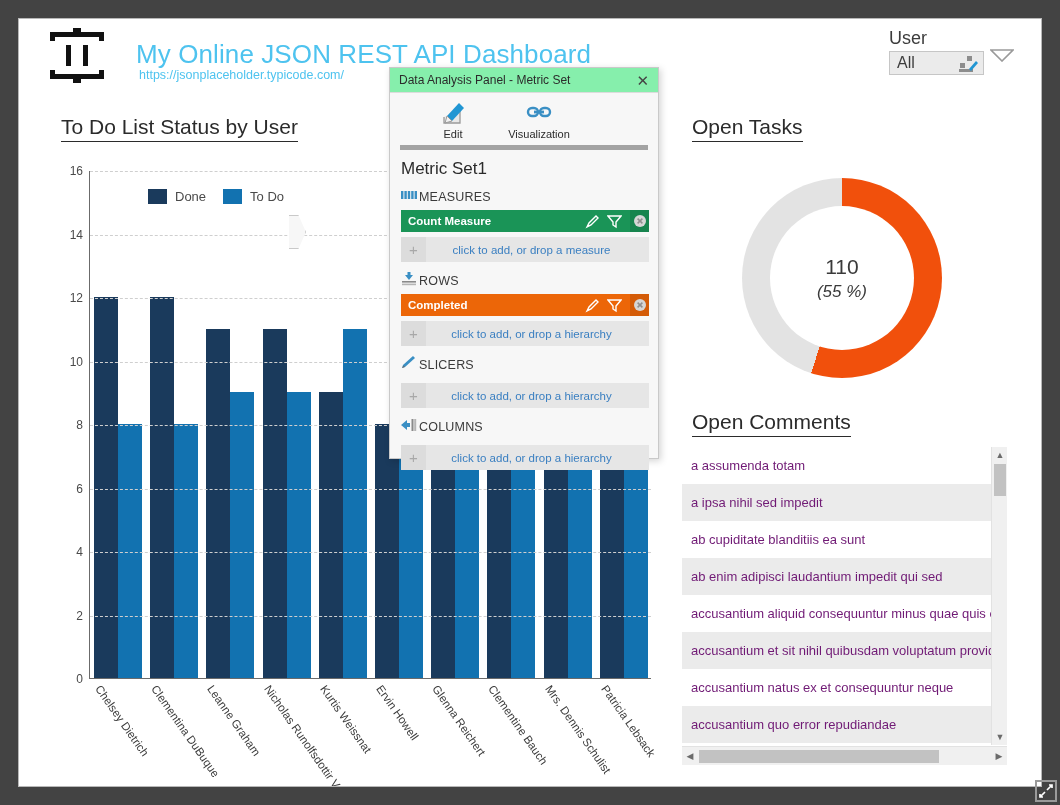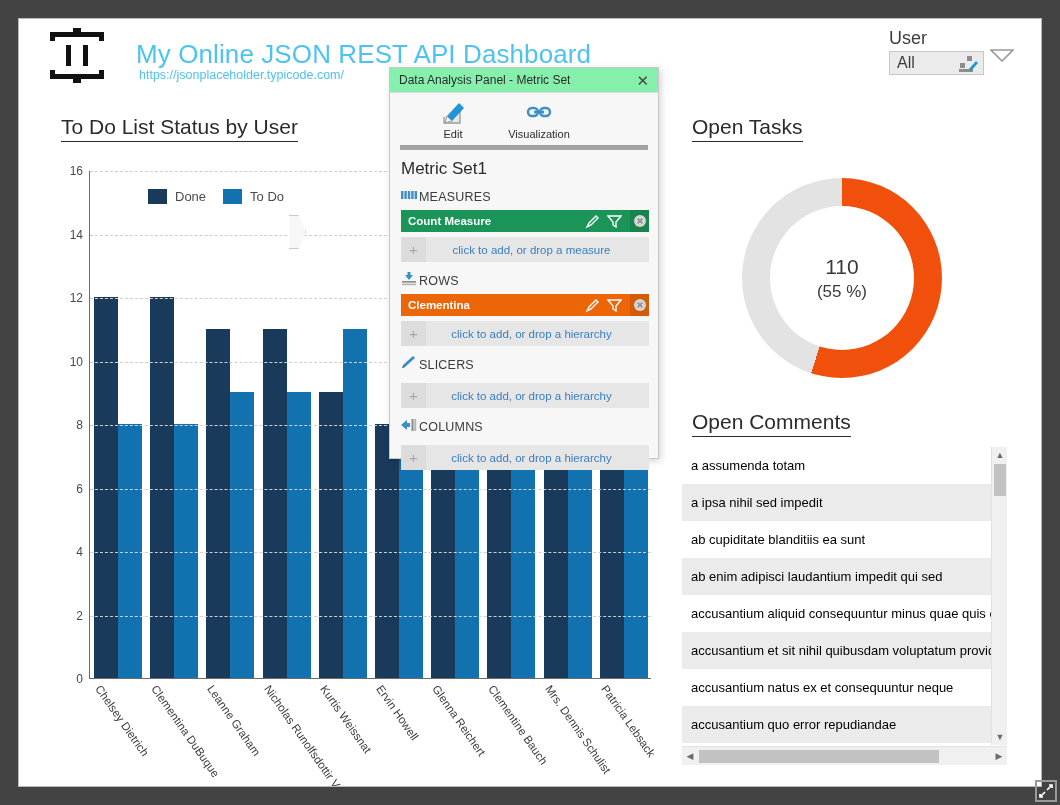--- a/index.html
+++ b/index.html
@@ -90,31 +90,31 @@
   
   #donut-wrap { position: absolute; left: 700px; top: 140px; width: 250px; height: 230px; }
   #donut { position: absolute; left: 23px; top: 19px; width: 200px; height: 200px; border-radius: 50%; }
   #donut .hole {
     position: absolute; left: 28px; top: 28px;
     width: 144px; height: 144px; border-radius: 50%;
     background: #fff;
     display: flex; flex-direction: column; align-items: center; justify-content: center;
   }
   #donut .d-val { font-size: 21px; color: #3a3a3a; line-height: 1.25; }
-  #donut .d-pct { font-size: 17px; color: #3a3a3a; line-height: 1.25; }
+  #donut .d-pct { font-size: 17px; color: #3a3a3a; line-height: 1.25; font-style: italic; }
 
   
   #comments { position: absolute; left: 663px; top: 428px; width: 325px; height: 318px; }
   #clist {
     position: absolute; left: 0; top: 0; right: 16px; bottom: 20px;
     overflow: hidden; background: #fff;
   }
   .crow {
     height: 37px; display: flex; align-items: center;
-    padding-left: 9px; font-size: 13px; color: #000000;
+    padding-left: 9px; font-size: 13px; color: #701a75;
     white-space: nowrap; overflow: hidden;
   }
   .crow.alt { background: #ebebeb; }
   #vscroll {
     position: absolute; right: 0; top: 0; width: 16px; bottom: 20px;
     background: #f0f0f0; border-left: 1px solid #e2e2e2;
   }
   #vscroll .arrow { position: absolute; left: 0; width: 16px; height: 16px; display: flex; align-items: center; justify-content: center; }
   #vscroll .up { top: 0; } #vscroll .down { bottom: 0; }
   #vthumb { position: absolute; left: 2px; top: 17px; width: 12px; height: 32px; background: #c2c2c2; }
@@ -412,21 +412,21 @@
         </div>
         <div class="sect-h">
           <span><svg width="16" height="14" viewBox="0 0 16 14">
               <path d="M8 0 L12 5 L9.5 5 L9.5 8 L6.5 8 L6.5 5 L4 5 Z" fill="#3a8fc4" transform="rotate(180 8 4)"></path>
               <rect x="1" y="9" width="14" height="1.6" fill="#8a8a8a"></rect>
               <rect x="1" y="11.6" width="14" height="1.6" fill="#b5b5b5"></rect>
             </svg></span>
           <span class="sh-t">ROWS</span>
         </div>
         <div class="chip" style="background: rgb(236, 102, 8);">
-          <span class="cname">Clementina</span>
+          <span class="cname">Completed</span>
           <span class="cact">
             <svg width="15" height="15" viewBox="0 0 15 15">
               <path d="M2 13 L4 9 L11 2 L13 4 L6 11 Z" fill="none" stroke="#fff" stroke-width="1.4"></path>
             </svg>
             <svg width="15" height="15" viewBox="0 0 15 15">
               <path d="M1 2 L14 2 L9 8 L9 13 L6 11 L6 8 Z" fill="none" stroke="#fff" stroke-width="1.4"></path>
             </svg>
           </span>
           <span class="cdel">
             <svg width="14" height="14" viewBox="0 0 14 14">

